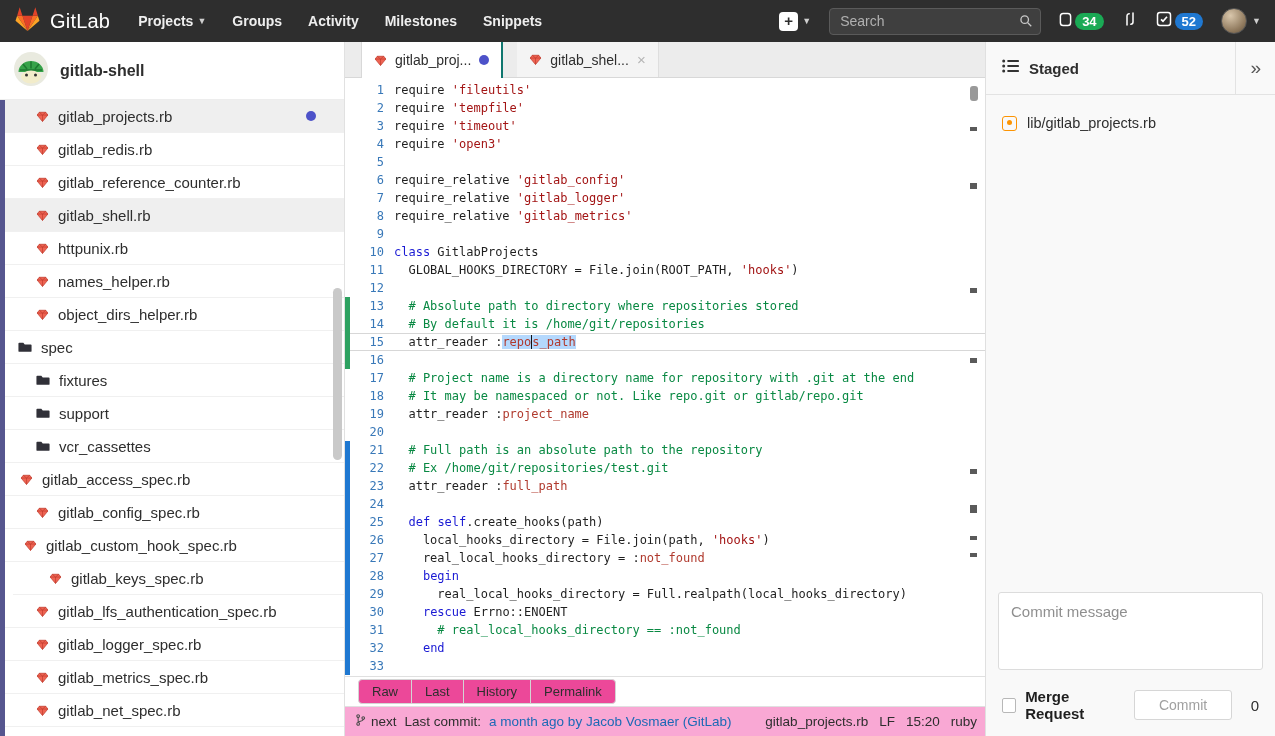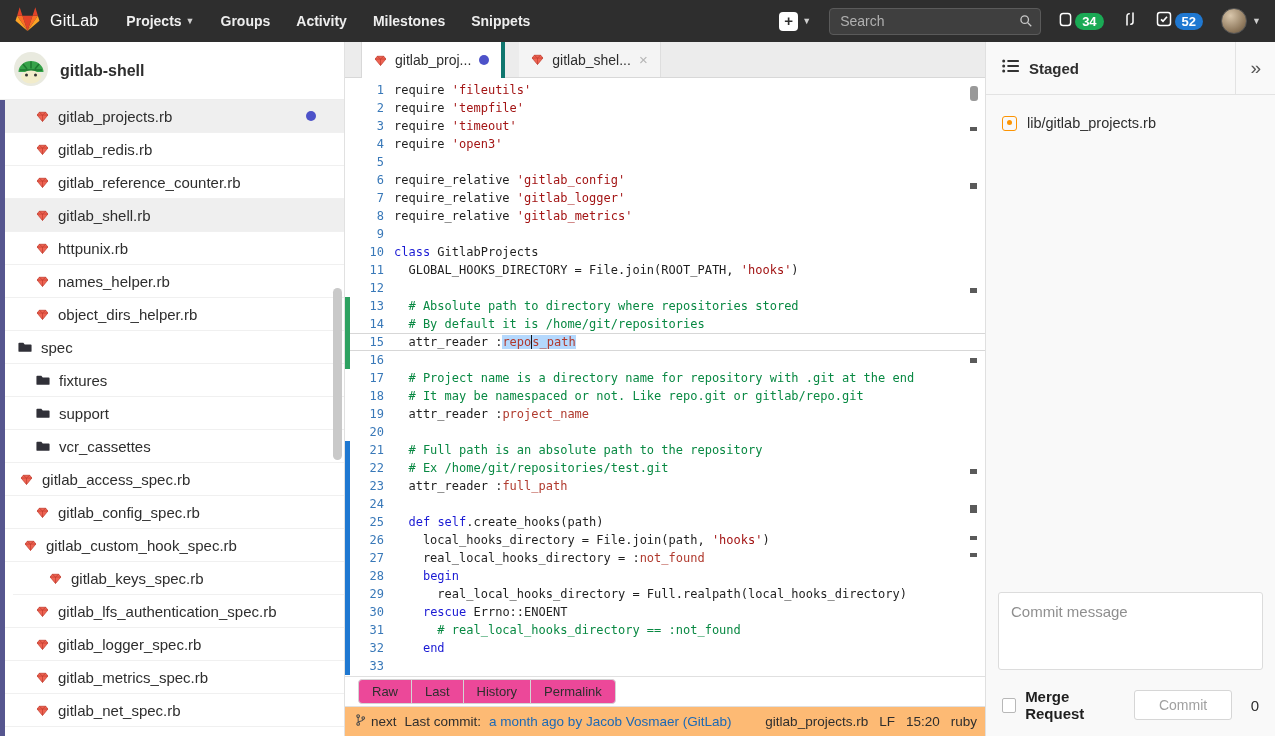--- a/index.html
+++ b/index.html
@@ -2,21 +2,21 @@
 <html><head>
 <meta charset="utf-8">
 <style>
   * { box-sizing: border-box; margin: 0; padding: 0; }
   html,body { width:1275px; height:736px; overflow:hidden; font-family:"Liberation Sans",sans-serif; background:#fff; }
   .app { display:grid; grid-template-rows:42px 694px; width:1275px; height:736px; }
 
   
   .navbar { background:#2e2e2e; display:flex; align-items:center; padding:0 14px; color:#f0f0f0; }
   .logo { display:flex; align-items:center; gap:9px; margin-right:28px; }
-  .logo-text { font-size:16px; color:#fff; letter-spacing:.2px; }
+  .logo-text { font-size:20px; color:#fff; letter-spacing:.2px; }
   .main-nav { display:flex; align-items:center; gap:26px; }
   .nav-item { font-size:14px; font-weight:700; color:#eee; cursor:pointer; display:flex; align-items:center; gap:4px; white-space:nowrap; }
   .caret { font-size:9px; color:#cfcfcf; }
   .nav-right { margin-left:auto; display:flex; align-items:center; gap:18px; }
   .plus-btn { display:flex; align-items:center; gap:4px; cursor:pointer; }
   .plus-box { width:19px; height:19px; background:#fff; border-radius:4px; color:#2e2e2e; font-weight:700; font-size:15px; line-height:18px; text-align:center; }
   .search-box { position:relative; }
   .search-box input { width:212px; height:27px; background:#3f3f3f; border:1px solid #5a5a5a; border-radius:4px; color:#eee; font-size:14px; padding:0 30px 0 10px; outline:none; font-family:"Liberation Sans",sans-serif; }
   .search-box input::placeholder { color:#b0b0b0; }
   .search-ic { position:absolute; right:8px; top:6px; }
@@ -37,21 +37,21 @@
   .vstrip { position:absolute; left:0; top:58px; bottom:0; width:5px; background:#56568f; z-index:3; }
   .side-scroll { position:absolute; right:2px; top:246px; width:9px; height:172px; background:#c9c9c9; border-radius:5px; z-index:3; }
   .file-row { height:33px; display:flex; align-items:center; gap:9px; font-size:15px; color:#2e2e2e; border-bottom:1px solid #f0f0f0; cursor:pointer; }
   .file-row.hl { background:#efefef; }
   .mod-dot { width:10px; height:10px; border-radius:50%; background:#4d52c9; margin-left:auto; margin-right:28px; }
 
   
   .editor-col { display:flex; flex-direction:column; background:#fff; overflow:hidden; }
   .tabbar { height:36px; background:#ececec; border-bottom:1px solid #d8d8d8; display:flex; align-items:stretch; padding-left:16px; flex:none; }
   .tab { display:flex; align-items:center; gap:8px; padding:0 12px; font-size:14px; color:#2e2e2e; cursor:pointer; }
-  .tab.active { background:#fff; border-left:1px solid #d8d8d8; border-right:4px solid #0f766e; margin-bottom:-1px; z-index:2;text-align:center; }
+  .tab.active { background:#fff; border-left:1px solid #d8d8d8; border-right:2px solid #0f766e; margin-bottom:-1px; z-index:2;text-align:center; }
   .tab.inactive { background:#f4f4f4; border-right:1px solid #dedede; margin-left:14px; }
   .tab-dot { width:10px; height:10px; border-radius:50%; background:#4d52c9; }
   .tab-close { color:#b5b5b5; font-size:15px; line-height:1; cursor:pointer; }
 
   .code-area { position:relative; flex:1; overflow:hidden; padding-top:3px; font-family:"DejaVu Sans Mono",monospace; font-size:12px; }
   .cl { position:relative; height:18px; display:flex; align-items:center; }
   .cl.diff-a::before, .cl.diff-m::before { content:""; position:absolute; left:0; top:0; bottom:0; width:5px; }
   .cl.diff-a::before { background:#2da160; }
   .cl.diff-m::before { background:#1f78d1; }
   .cl.current { box-shadow:inset 0 1px 0 #d7d7d7, inset 0 -1px 0 #d7d7d7; }
@@ -63,21 +63,21 @@
   .tk-u { display:inline-block; width:0; border-left:1.5px solid #111; height:14px; vertical-align:-3px; }
   .ruler-mark { position:absolute; right:8px; width:7px; background:#5a5a5a; z-index:2; }
   .ruler-thumb { position:absolute; right:7px; width:8px; background:#999; border-radius:3px; z-index:2; }
 
   .btnrow { height:30px; border-top:1px solid #e0e0e0; display:flex; align-items:center; padding-left:13px; background:#fff; flex:none; }
   .btn-group { display:flex; }
   .btn-group button { background:#ec4899; border:1px solid #d4d4d4; padding:4px 13px; font-size:13px; color:#2e2e2e; margin-left:-1px; cursor:pointer; font-family:"Liberation Sans",sans-serif; }
   .btn-group button:first-child { border-radius:4px 0 0 4px; margin-left:0; }
   .btn-group button:last-child { border-radius:0 4px 4px 0; }
 
-  .statusbar { height:30px; border-top:1px solid #e0e0e0; display:flex; align-items:center; padding:0 8px 0 10px; font-size:13.5px; color:#2e2e2e; background:#fdba74; flex:none; white-space:nowrap; }
+  .statusbar { height:30px; border-top:1px solid #e0e0e0; display:flex; align-items:center; padding:0 8px 0 10px; font-size:13.5px; color:#2e2e2e; background:#f9a8d4; flex:none; white-space:nowrap; }
   .statusbar .seg { margin-right:8px; }
   .status-link { color:#1b69b6; cursor:pointer; }
   .status-right { margin-left:auto; display:flex; gap:11px; }
 
   
   .rpanel { background:#f9f9f9; border-left:1px solid #e0e0e0; display:flex; flex-direction:column; }
   .rp-header { height:53px; display:flex; align-items:center; padding:0 0 0 16px; border-bottom:1px solid #e3e3e3; flex:none; }
   .rp-title { font-size:15px; font-weight:700; color:#2e2e2e; margin-left:10px; }
   .rp-collapse { margin-left:auto; height:100%; display:flex; align-items:center; padding:0 14px; border-left:1px solid #e3e3e3; color:#555; font-size:19px; cursor:pointer; }
   .staged-list { flex:1; padding-top:14px; }

